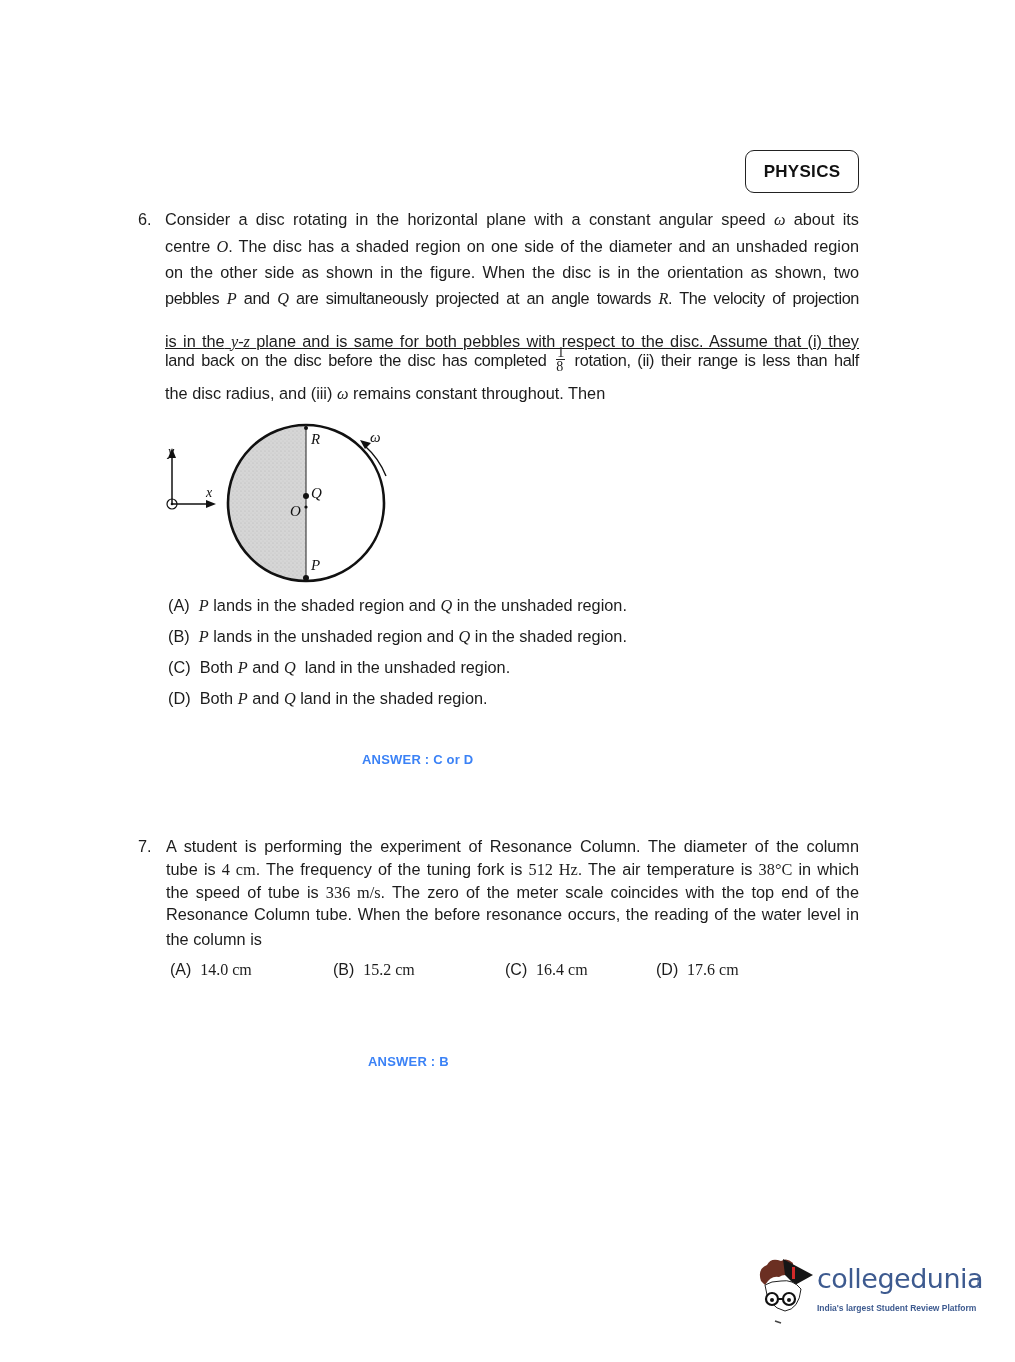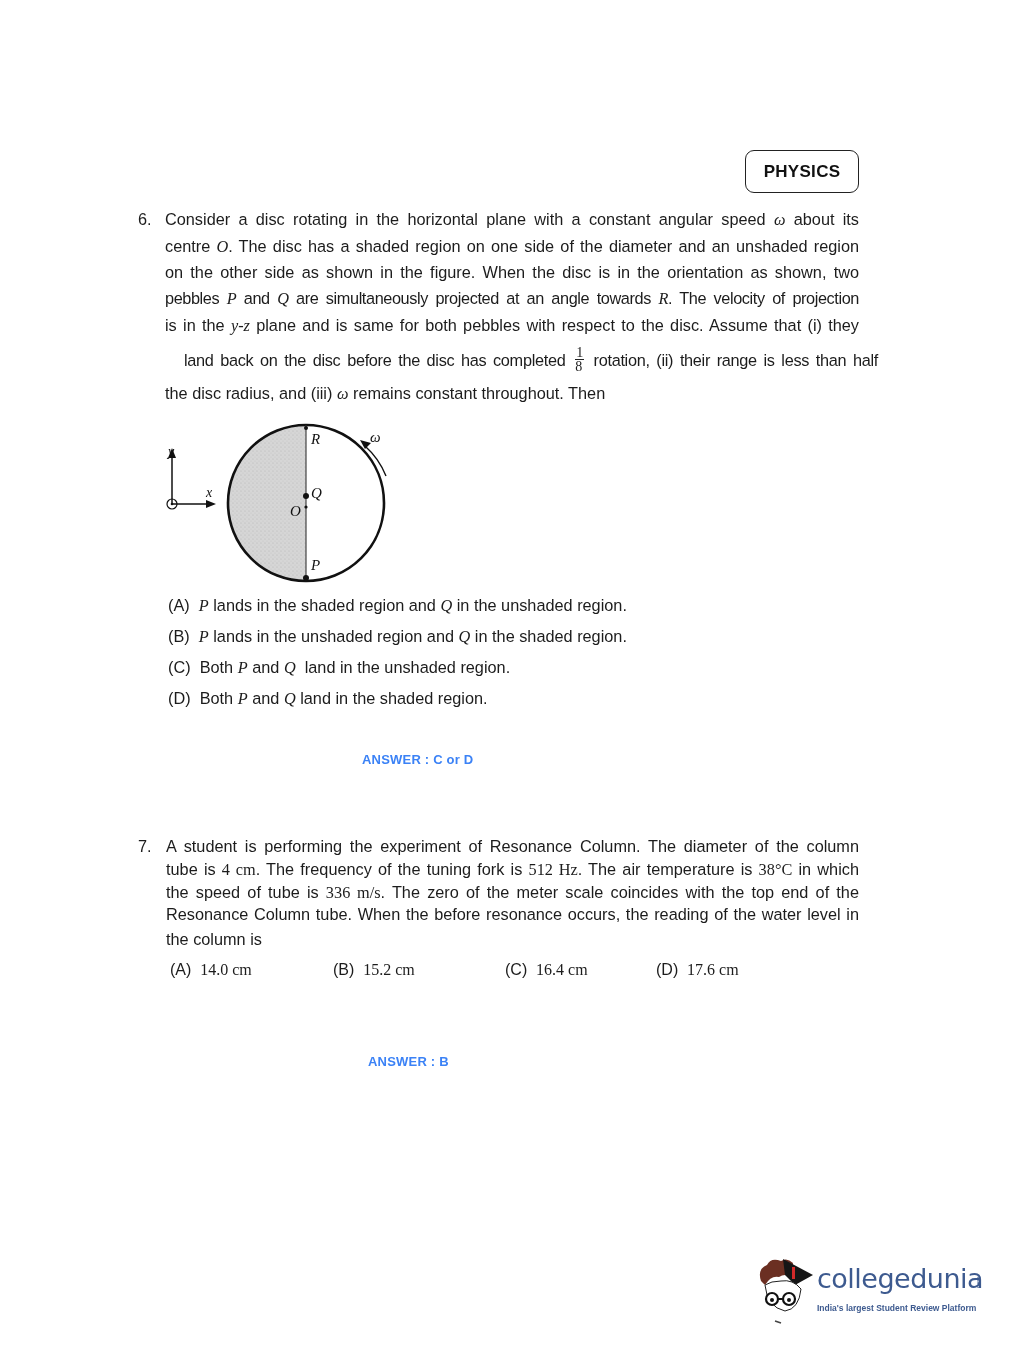--- a/index.html
+++ b/index.html
@@ -68,28 +68,28 @@
   <div class="q-text-line" style="top:79px; letter-spacing:-0.4px;">
     <span class="justify">
       <span>pebbles</span>
       <span class="math">P</span>
       <span>and</span>
       <span class="math">Q</span>
       <span>are simultaneously projected at an angle towards</span>
       <span class="math">R</span><span>. The velocity of projection</span>
     </span>
   </div>
-  <div class="q-text-line" style="top:106px;">
+  <div class="q-text-line" style="top:122px;text-decoration:underline;">
     <span class="justify">
       <span>is in the</span>
       <span class="math">y-z</span>
       <span>plane and is same for both pebbles with respect to the disc. Assume that (i) they</span>
     </span>
   </div>
-  <div class="q-text-line" style="top:138px; letter-spacing:-0.3px;margin-left:19px;">
+  <div class="q-text-line" style="top:138px; letter-spacing:-0.3px;">
     <span class="justify">
       <span>land back on the disc before the disc has completed</span>
       <span class="frac"><span class="num">1</span><span class="den">8</span></span>
       <span>rotation, (ii) their range is less than half</span>
     </span>
   </div>
   <div class="q-text-line" style="top:174px;">
     <span>the disc radius, and  (iii)</span>
     <span class="math">ω</span>
     <span>remains constant throughout. Then</span>

